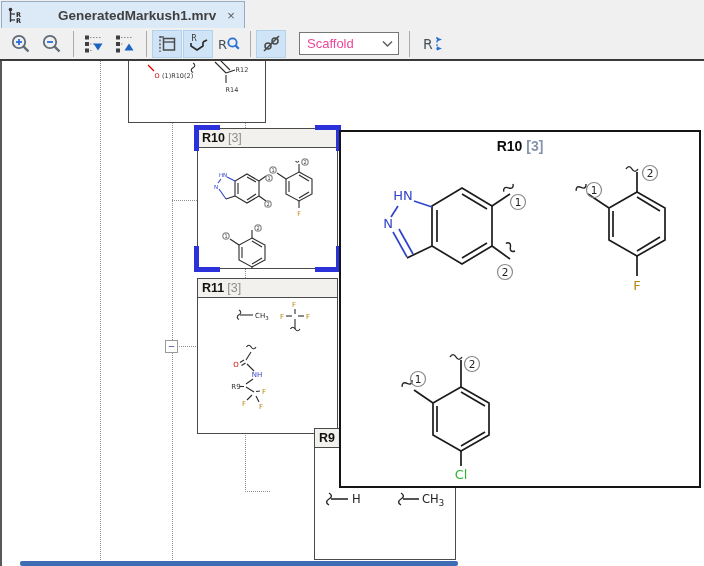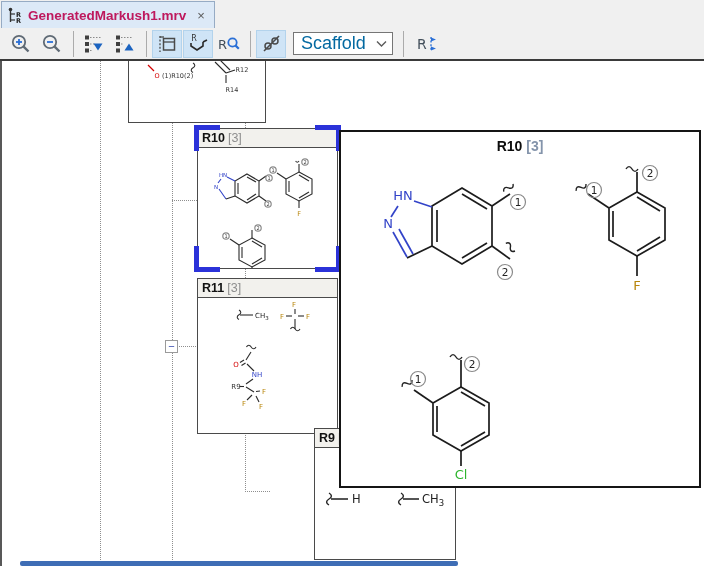--- a/index.html
+++ b/index.html
@@ -4,33 +4,33 @@
 <style>
   * { margin:0; padding:0; box-sizing:border-box; }
   html,body { width:704px; height:566px; overflow:hidden; }
   body { font-family:"Liberation Sans", sans-serif; background:#f0f0f0; }
   .app { position:relative; width:704px; height:566px; }
 
   
   .tabbar { height:28px; background:#f0f0f0; position:relative; }
   .tab { position:absolute; left:1px; top:1px; height:27px; display:flex; align-items:center;
          gap:5px; padding:0 9px 0 5px; background:#dce9f7; border:1px solid #96abc4; border-bottom:none; }
-  .tabtitle { font-size:13.5px; font-weight:bold; color:#be185d; }
+  .tabtitle { font-size:13.5px; font-weight:bold; color:#404040;margin-left:30px; }
   .tabclose { font-size:13px; color:#5a5a5a; margin-left:6px; cursor:default; }
 
   
   .toolbar { height:33px; background:#f0f0f0; display:flex; align-items:center;
              padding-left:6px; border-bottom:2px solid #3a3a3a; }
   .tbtn { width:30px; height:28px; display:flex; align-items:center; justify-content:center;
           background:transparent; border:1px solid transparent; margin-right:1px; }
   .tbtn.active { background:#cfe4f6; border:1px solid #b3d3ec; }
   .sep { width:1px; height:26px; background:#ababab; margin:0 5px; }
   .selectbox { display:flex; align-items:center; justify-content:space-between;
                width:100px; height:23px; background:#fff; border:1px solid #767676;
-               padding:0 5px 0 7px; margin-left:6px; font-size:18px; color:#0369a1; }
+               padding:0 5px 0 7px; margin-left:12px; font-size:13px; color:#ec4899; }
 
   
   .canvas { position:relative; width:704px; height:505px; background:#ffffff;
             overflow:hidden; border-left:2px solid #585858; }
   .vdot { position:absolute; width:0; border-left:1px dotted #8e8e8e; z-index:0; }
   .hdot { position:absolute; height:0; border-top:1px dotted #8e8e8e; z-index:0; }
   .toggle { position:absolute; left:163px; top:279px; width:13px; height:13px; background:#fff;
             border:1px solid #9a9a9a; z-index:3; color:#3a4db0; font-size:11px; line-height:10px;
             text-align:center; }
   .gbox { position:absolute; background:#fff; border:1px solid #4a4a4a; z-index:2; }

